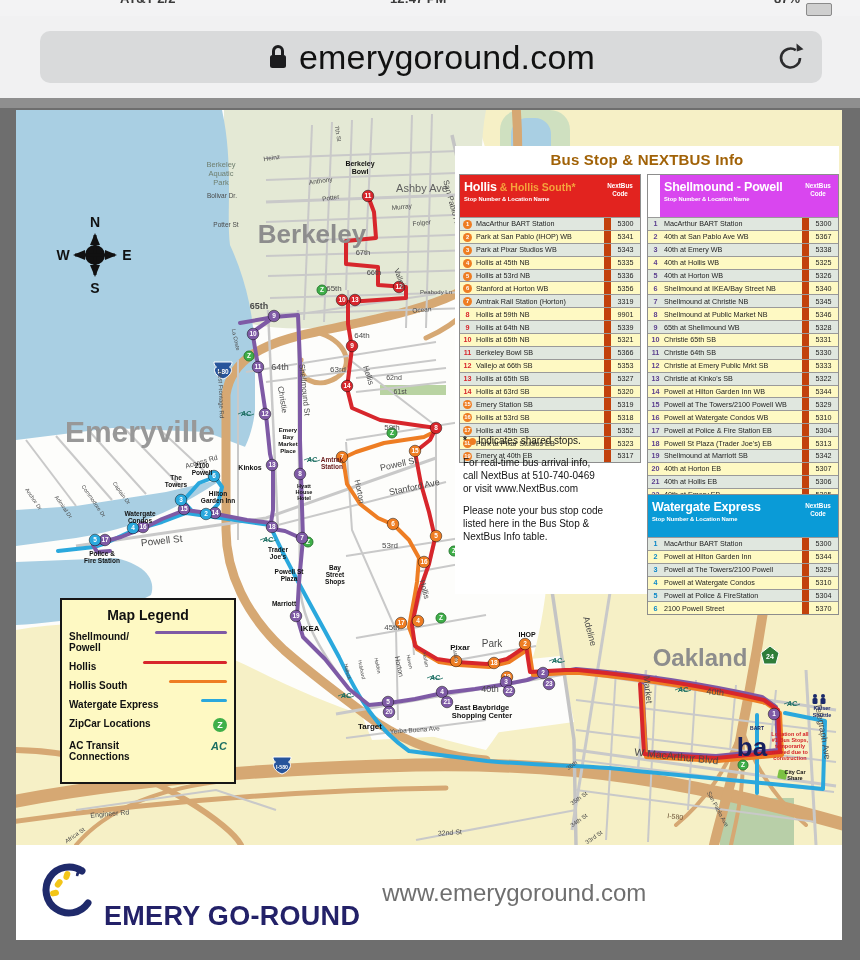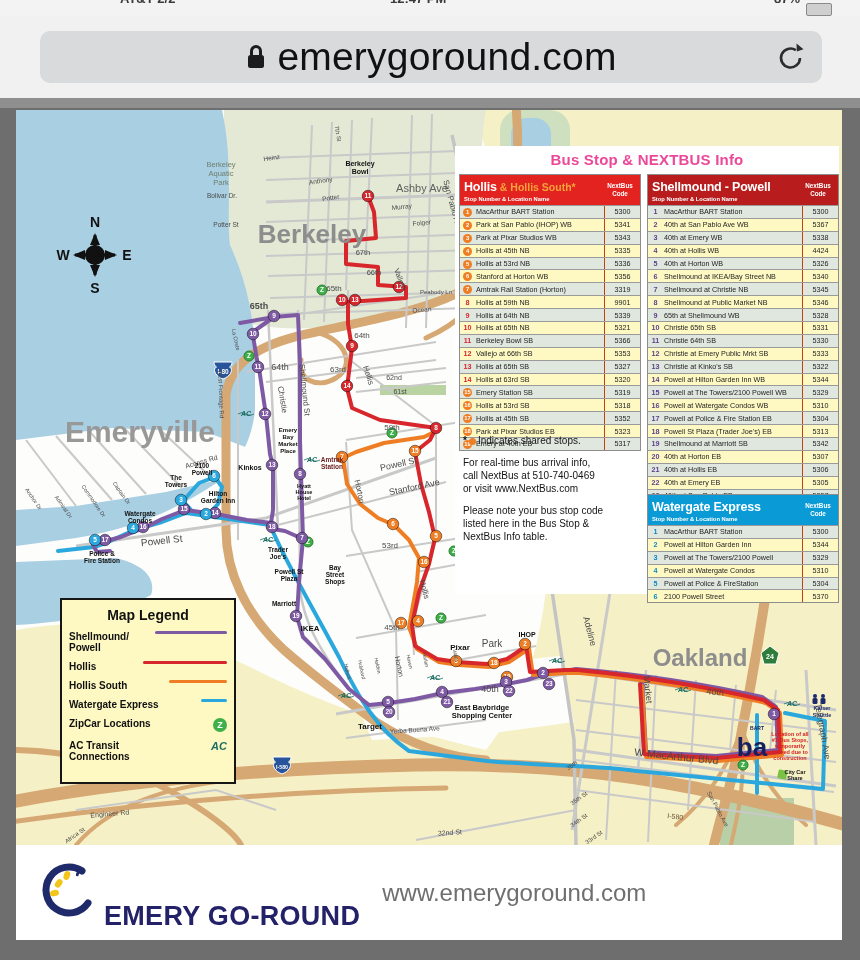--- a/index.html
+++ b/index.html
@@ -7,44 +7,44 @@
   
   #statusbar{position:absolute;top:0;left:0;width:860px;height:16px;background:#f3f3f4;overflow:hidden;}
   #statusbar .sl{position:absolute;top:-9px;left:120px;font-size:13px;font-weight:bold;color:#3a3a3a;}
   #statusbar .sc{position:absolute;top:-9px;left:390px;font-size:13px;font-weight:bold;color:#3a3a3a;}
   #statusbar .sr{position:absolute;top:-9px;right:60px;font-size:13px;font-weight:bold;color:#3a3a3a;}
   #statusbar .batticon{position:absolute;top:3px;right:28px;width:24px;height:11px;border:1px solid #8a8a8a;border-radius:2px;background:#cfcfcf;}
   #chrome{position:absolute;top:16px;left:0;width:860px;height:82px;background:#f1f1f2;}
   #urlfield{position:absolute;left:40px;top:15px;width:782px;height:52px;background:#d9dadb;border-radius:10px;
     display:flex;align-items:center;justify-content:center;}
   #urlfield .lockwrap{margin-right:10px;display:flex;align-items:center;}
-  #urlfield .urltext{font-size:39px;color:#111;letter-spacing:.2px;}
+  #urlfield .urltext{font-size:34px;color:#111;letter-spacing:.2px;}
   #reload{position:absolute;right:16px;top:11px;}
   #band{position:absolute;top:98px;left:0;width:860px;height:10px;background:#8f8f8f;}
   
   #sheet{position:absolute;left:16px;top:110px;width:826px;height:830px;background:#fdfdfb;}
   #map{position:absolute;left:0;top:0;}
   
   #panel{position:absolute;left:439px;top:36px;width:384px;height:448px;background:#fff;}
-  #panel-title{text-align:center;font-size:15px;font-weight:bold;color:#ec4899;margin-top:5px;letter-spacing:.2px;}
+  #panel-title{text-align:center;font-size:15px;font-weight:bold;color:#a16207;margin-top:5px;letter-spacing:.2px;}
   .stoptable{position:absolute;border:1px solid #8d8d8d;background:#fff;}
   #t-hollis{left:4px;top:28px;width:180px;}
   #t-shellmound{left:192px;top:28px;width:190px;}
   #t-watergate{left:192px;top:348px;width:190px;}
-  .thead{display:flex;color:#fff;padding:2px 2px 3px 4px;}
+  .thead{display:flex;color:#fff;padding:2px 2px 15px 4px;}
   .tl{flex:1;min-width:0;}
   .tmain{font-size:12.5px;font-weight:bold;letter-spacing:-.2px;}
   .taccent{font-size:10.5px;font-weight:bold;color:#f5a33c;margin-left:3px;}
   .tsub{font-size:5.8px;font-weight:bold;margin-top:1px;}
   .tcode{width:36px;font-size:6.3px;font-weight:bold;text-align:center;line-height:1.15;align-self:center;}
   .trow{display:grid;grid-template-columns:15px 1fr 36px;align-items:center;height:11.9px;border-top:1px solid #9a9a9a;background:#fef9c3;font-size:7.2px;color:#1d1d1d;}
   .trow.odd{background:#e0e7df;}
   .tnum{text-align:center;font-weight:bold;}
   .tname{padding-left:1px;white-space:nowrap;overflow:hidden;}
-  .tcodecell{text-align:center;border-left:1px solid #c2410c;height:100%;display:flex;align-items:center;justify-content:center;}
+  .tcodecell{text-align:center;border-left:7px solid #c2410c;height:100%;display:flex;align-items:center;justify-content:center;}
   .circ{display:inline-block;width:9px;height:9px;border-radius:50%;background:#ee7d23;color:#fff;font-size:5.8px;line-height:9px;font-weight:bold;text-align:center;}
   .num-red{color:#d7262c;} .num-purple{color:#5b3f8e;} .num-blue{color:#0a87c7;}
   #notes{position:absolute;left:8px;top:288px;width:172px;font-size:10px;color:#141414;line-height:1.3;}
   #notes .blk{margin-bottom:9px;}
   #notes .dot{display:inline-block;width:7px;height:7px;border-radius:50%;background:#ee7d23;margin:0 2px;vertical-align:-1px;}
   
   #legend{position:absolute;left:44px;top:488px;width:158px;height:172px;background:#fef9c3;border:2px solid #161616;padding:5px 7px;}
   .lg-title{font-size:14px;font-weight:bold;text-align:center;color:#111;margin:2px 0 8px;}
   .lg-item{display:flex;margin-bottom:8px;}
   .lg-label{font-size:10px;font-weight:bold;color:#111;line-height:1.1;flex:1;}
@@ -586,21 +586,21 @@
           <div class="tname">Park at Pixar Studios EB</div>
           <div class="tcodecell">5323</div>
         </div>
         <div class="trow odd">
           <div class="tnum"><span class="circ">19</span></div>
           <div class="tname">Emery at 40th EB</div>
           <div class="tcodecell">5317</div>
         </div>
       </div>
   <div id="t-shellmound" class="stoptable">
-        <div class="thead" style="background: #b91c1c;">
+        <div class="thead" style="background: #d946ef; margin-left: 12px;">
           <div class="tl"><span class="tmain">Shellmound - Powell</span><div class="tsub">Stop Number &amp; Location Name</div></div>
           <div class="tcode">NextBus Code</div>
         </div>
         <div class="trow odd">
           <div class="tnum num-purple">1</div>
           <div class="tname">MacArthur BART Station</div>
           <div class="tcodecell">5300</div>
         </div>
         <div class="trow">
           <div class="tnum num-purple">2</div>
@@ -608,21 +608,21 @@
           <div class="tcodecell">5367</div>
         </div>
         <div class="trow odd">
           <div class="tnum num-purple">3</div>
           <div class="tname">40th at Emery WB</div>
           <div class="tcodecell">5338</div>
         </div>
         <div class="trow">
           <div class="tnum num-purple">4</div>
           <div class="tname">40th at Hollis WB</div>
-          <div class="tcodecell">4424</div>
+          <div class="tcodecell">5325</div>
         </div>
         <div class="trow odd">
           <div class="tnum num-purple">5</div>
           <div class="tname">40th at Horton WB</div>
           <div class="tcodecell">5326</div>
         </div>
         <div class="trow">
           <div class="tnum num-purple">6</div>
           <div class="tname">Shellmound at IKEA/Bay Street NB</div>
           <div class="tcodecell">5340</div>

